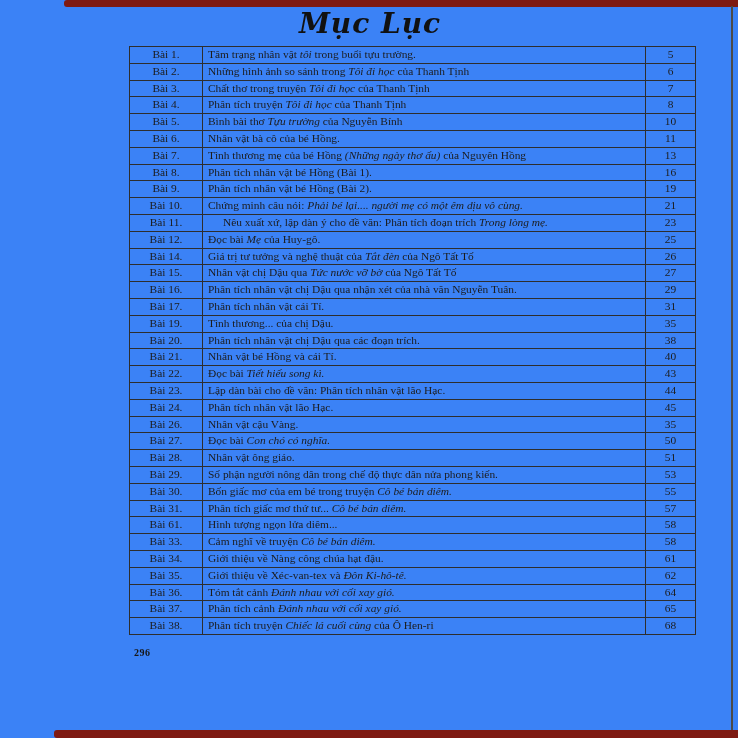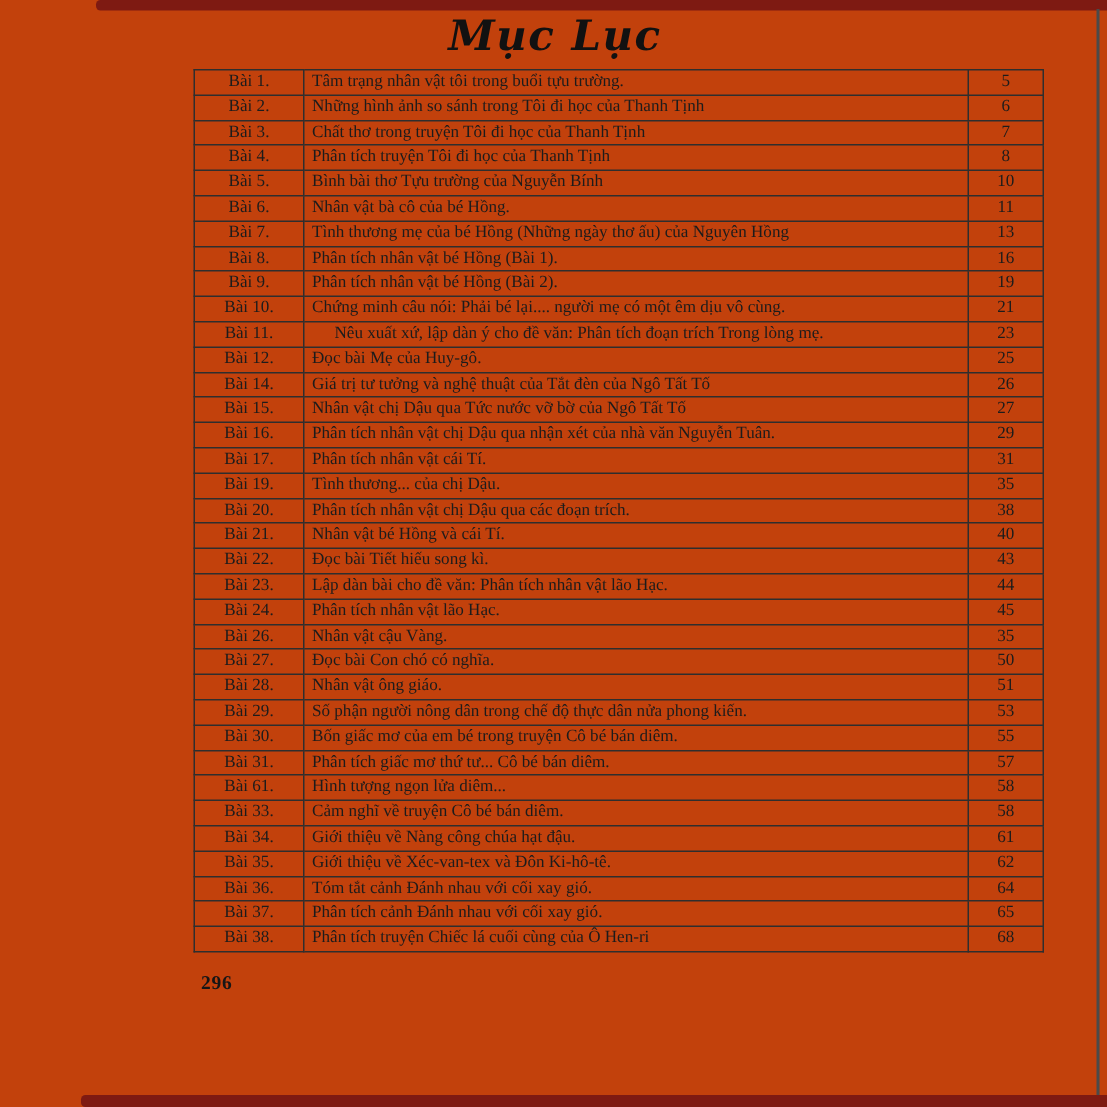--- a/index.html
+++ b/index.html
@@ -1,21 +1,21 @@
 <!DOCTYPE html>
 <html style="--cover-red: #7e1a12; --line: #2e2e2e; --ink: #1c1c1c;"><head>
 <meta charset="utf-8">
 <style>
   :root { --cover-red:#7e1a12; --line:#2e2e2e; --ink:#1c1c1c; }
   * { box-sizing:border-box; }
   html,body { margin:0; padding:0; }
   body { font-family:"Liberation Serif","DejaVu Serif",serif; background:#ffffff; }
   .page {
     position:relative; width:738px; height:738px; margin:0 auto;
-    background:#c2410c; overflow:hidden;
+    background:#3b82f6; overflow:hidden;
   }
   .cover-top {
     position:absolute; top:0; left:64px; right:0; height:7px;
     background:var(--cover-red); border-radius:3px 0 0 3px;
   }
   .cover-bottom {
     position:absolute; bottom:0; left:54px; right:0; height:8px;
     background:var(--cover-red); border-radius:3px 0 0 3px;
   }
   .page-edge {
@@ -34,23 +34,23 @@
   }
   table.toc td {
     border:1px solid var(--line);
     font-size:11.4px; line-height:13.8px; padding:1px 5px;
     color:var(--ink); vertical-align:top;
   }
   td.c-no  { width:73px; text-align:center; padding-left:2px; padding-right:2px; }
   td.c-title { white-space:nowrap; overflow:hidden; }
   td.c-title.wrap { white-space:normal;padding-left:20px; }
   td.c-page { width:50px; text-align:center; }
-  .it { }
+  .it { font-style:italic; }
   .folio {
-    margin:12px 0 0 134px; font-weight:700; font-size:13px; color:#161616;
+    margin:12px 0 0 134px; font-weight:700; font-size:10px; color:#161616;
     letter-spacing:0.5px;
   }
 </style>
 </head>
 <body>
 
 <div class="page">
   <div class="cover-top"></div>
   <div class="page-edge"></div>
 

